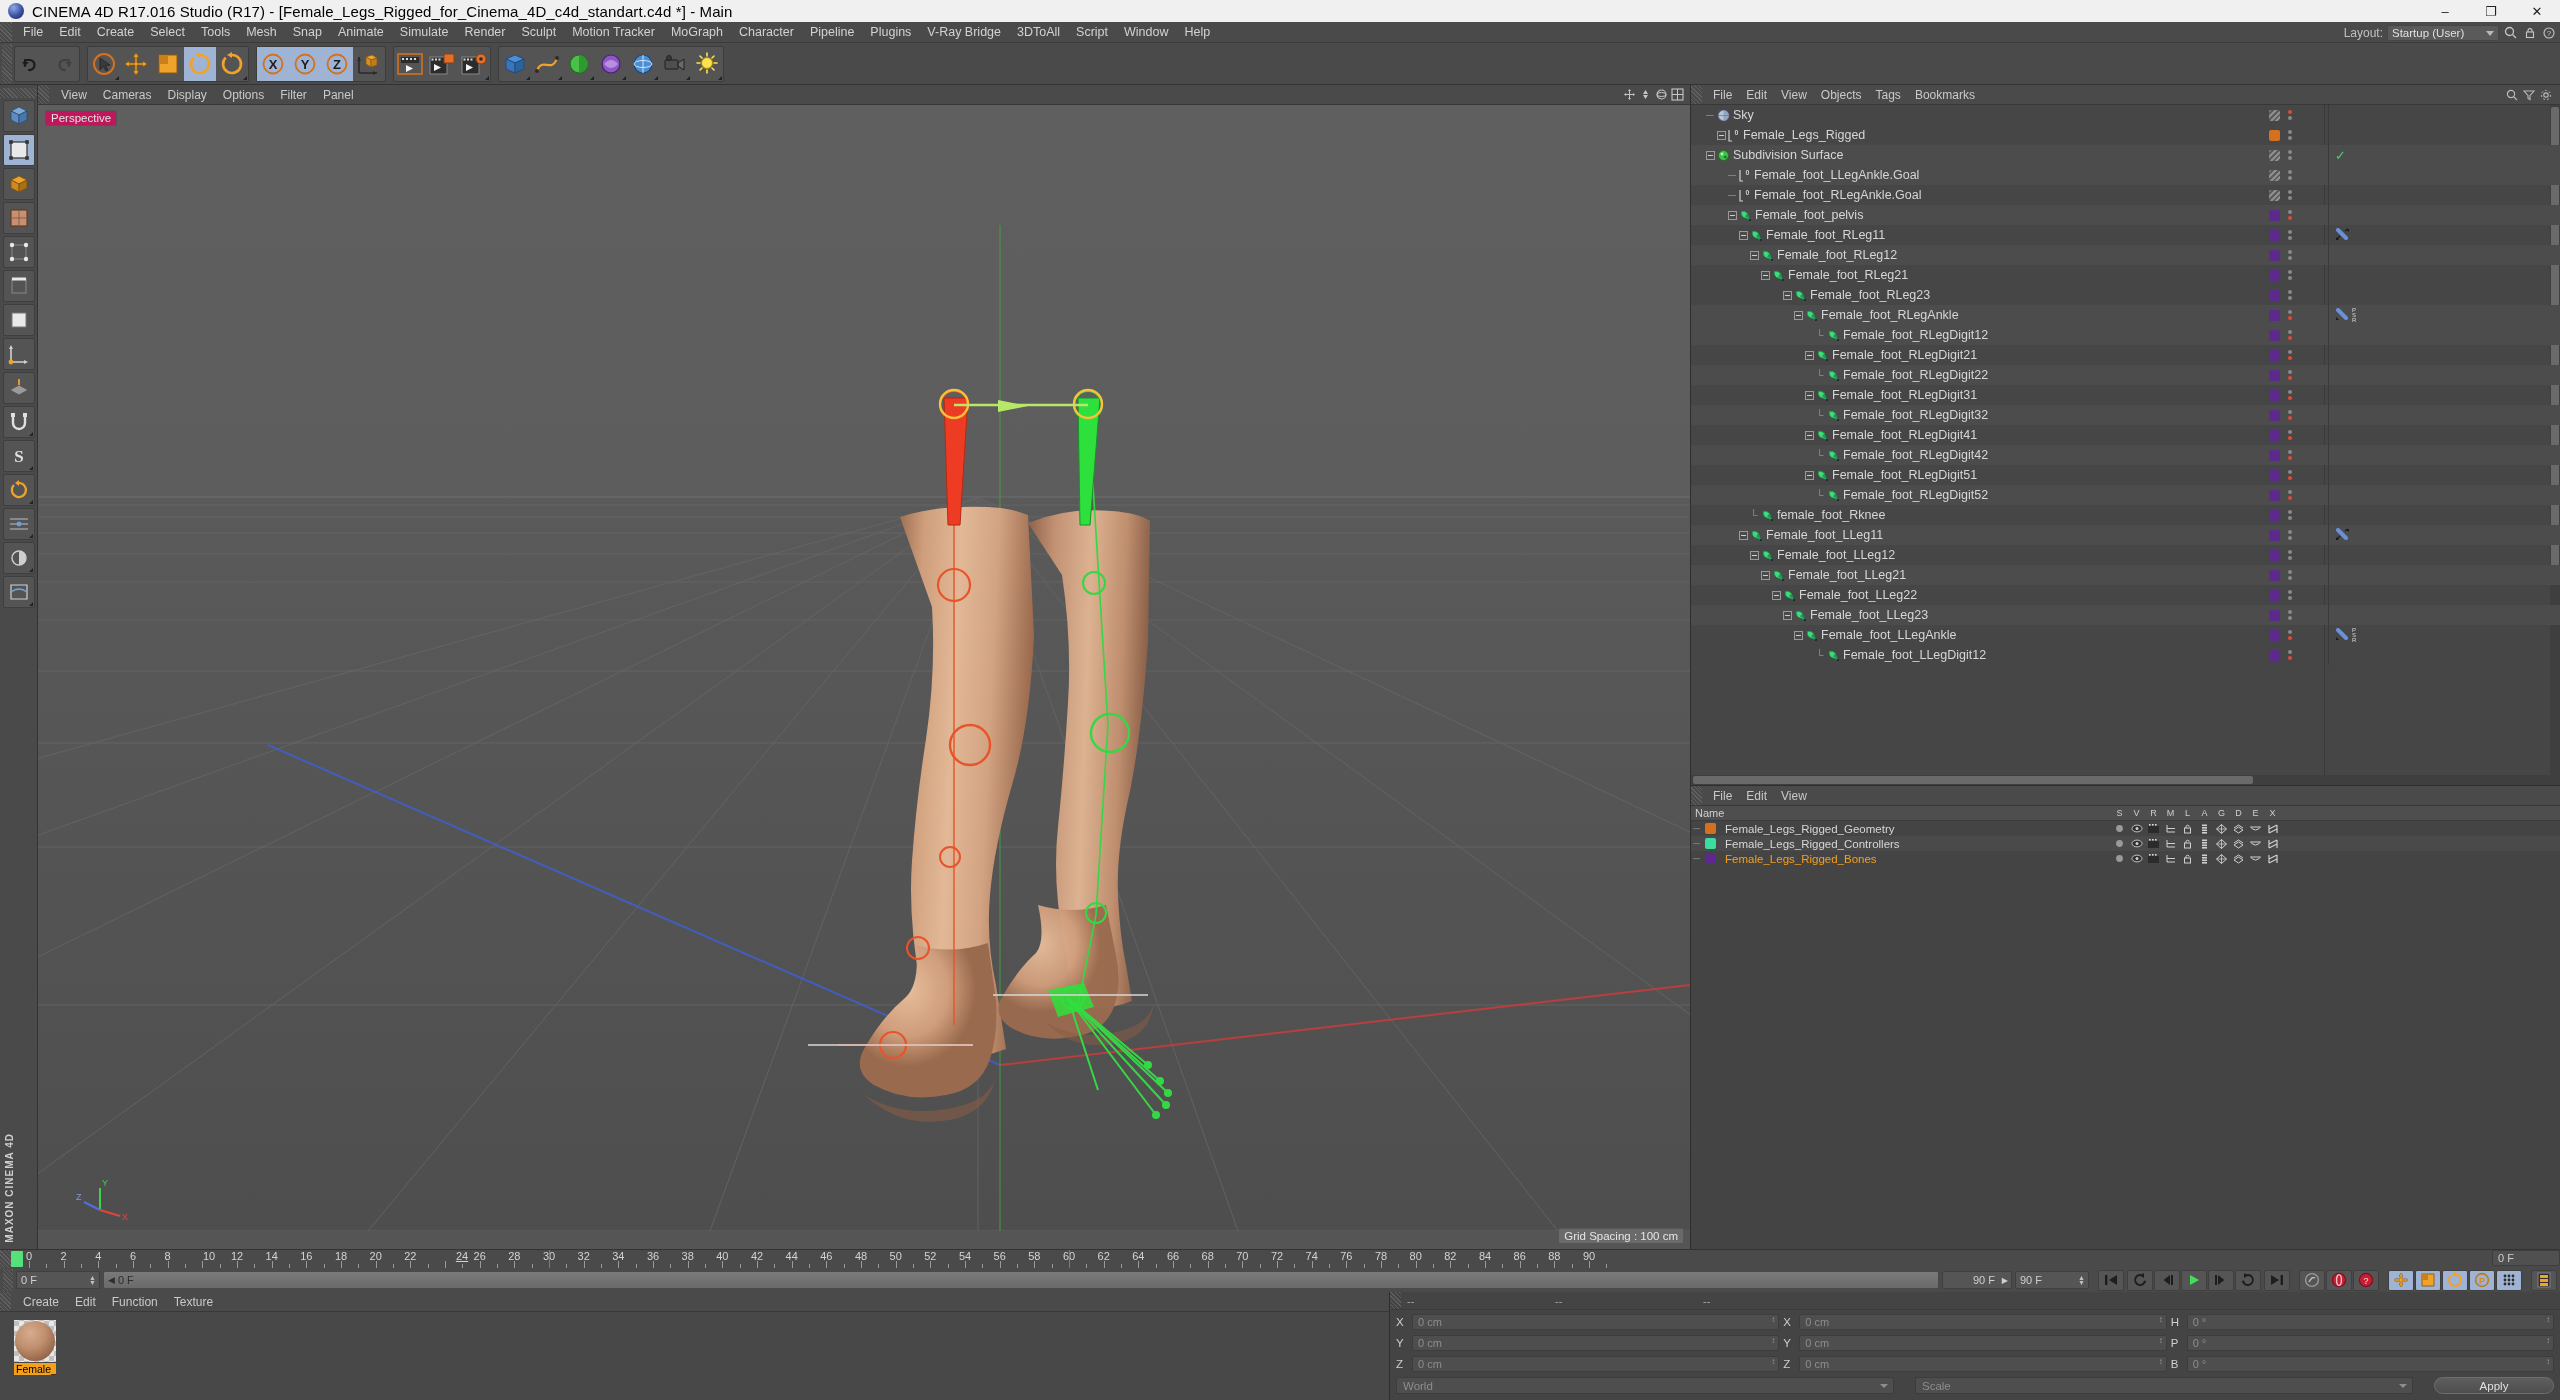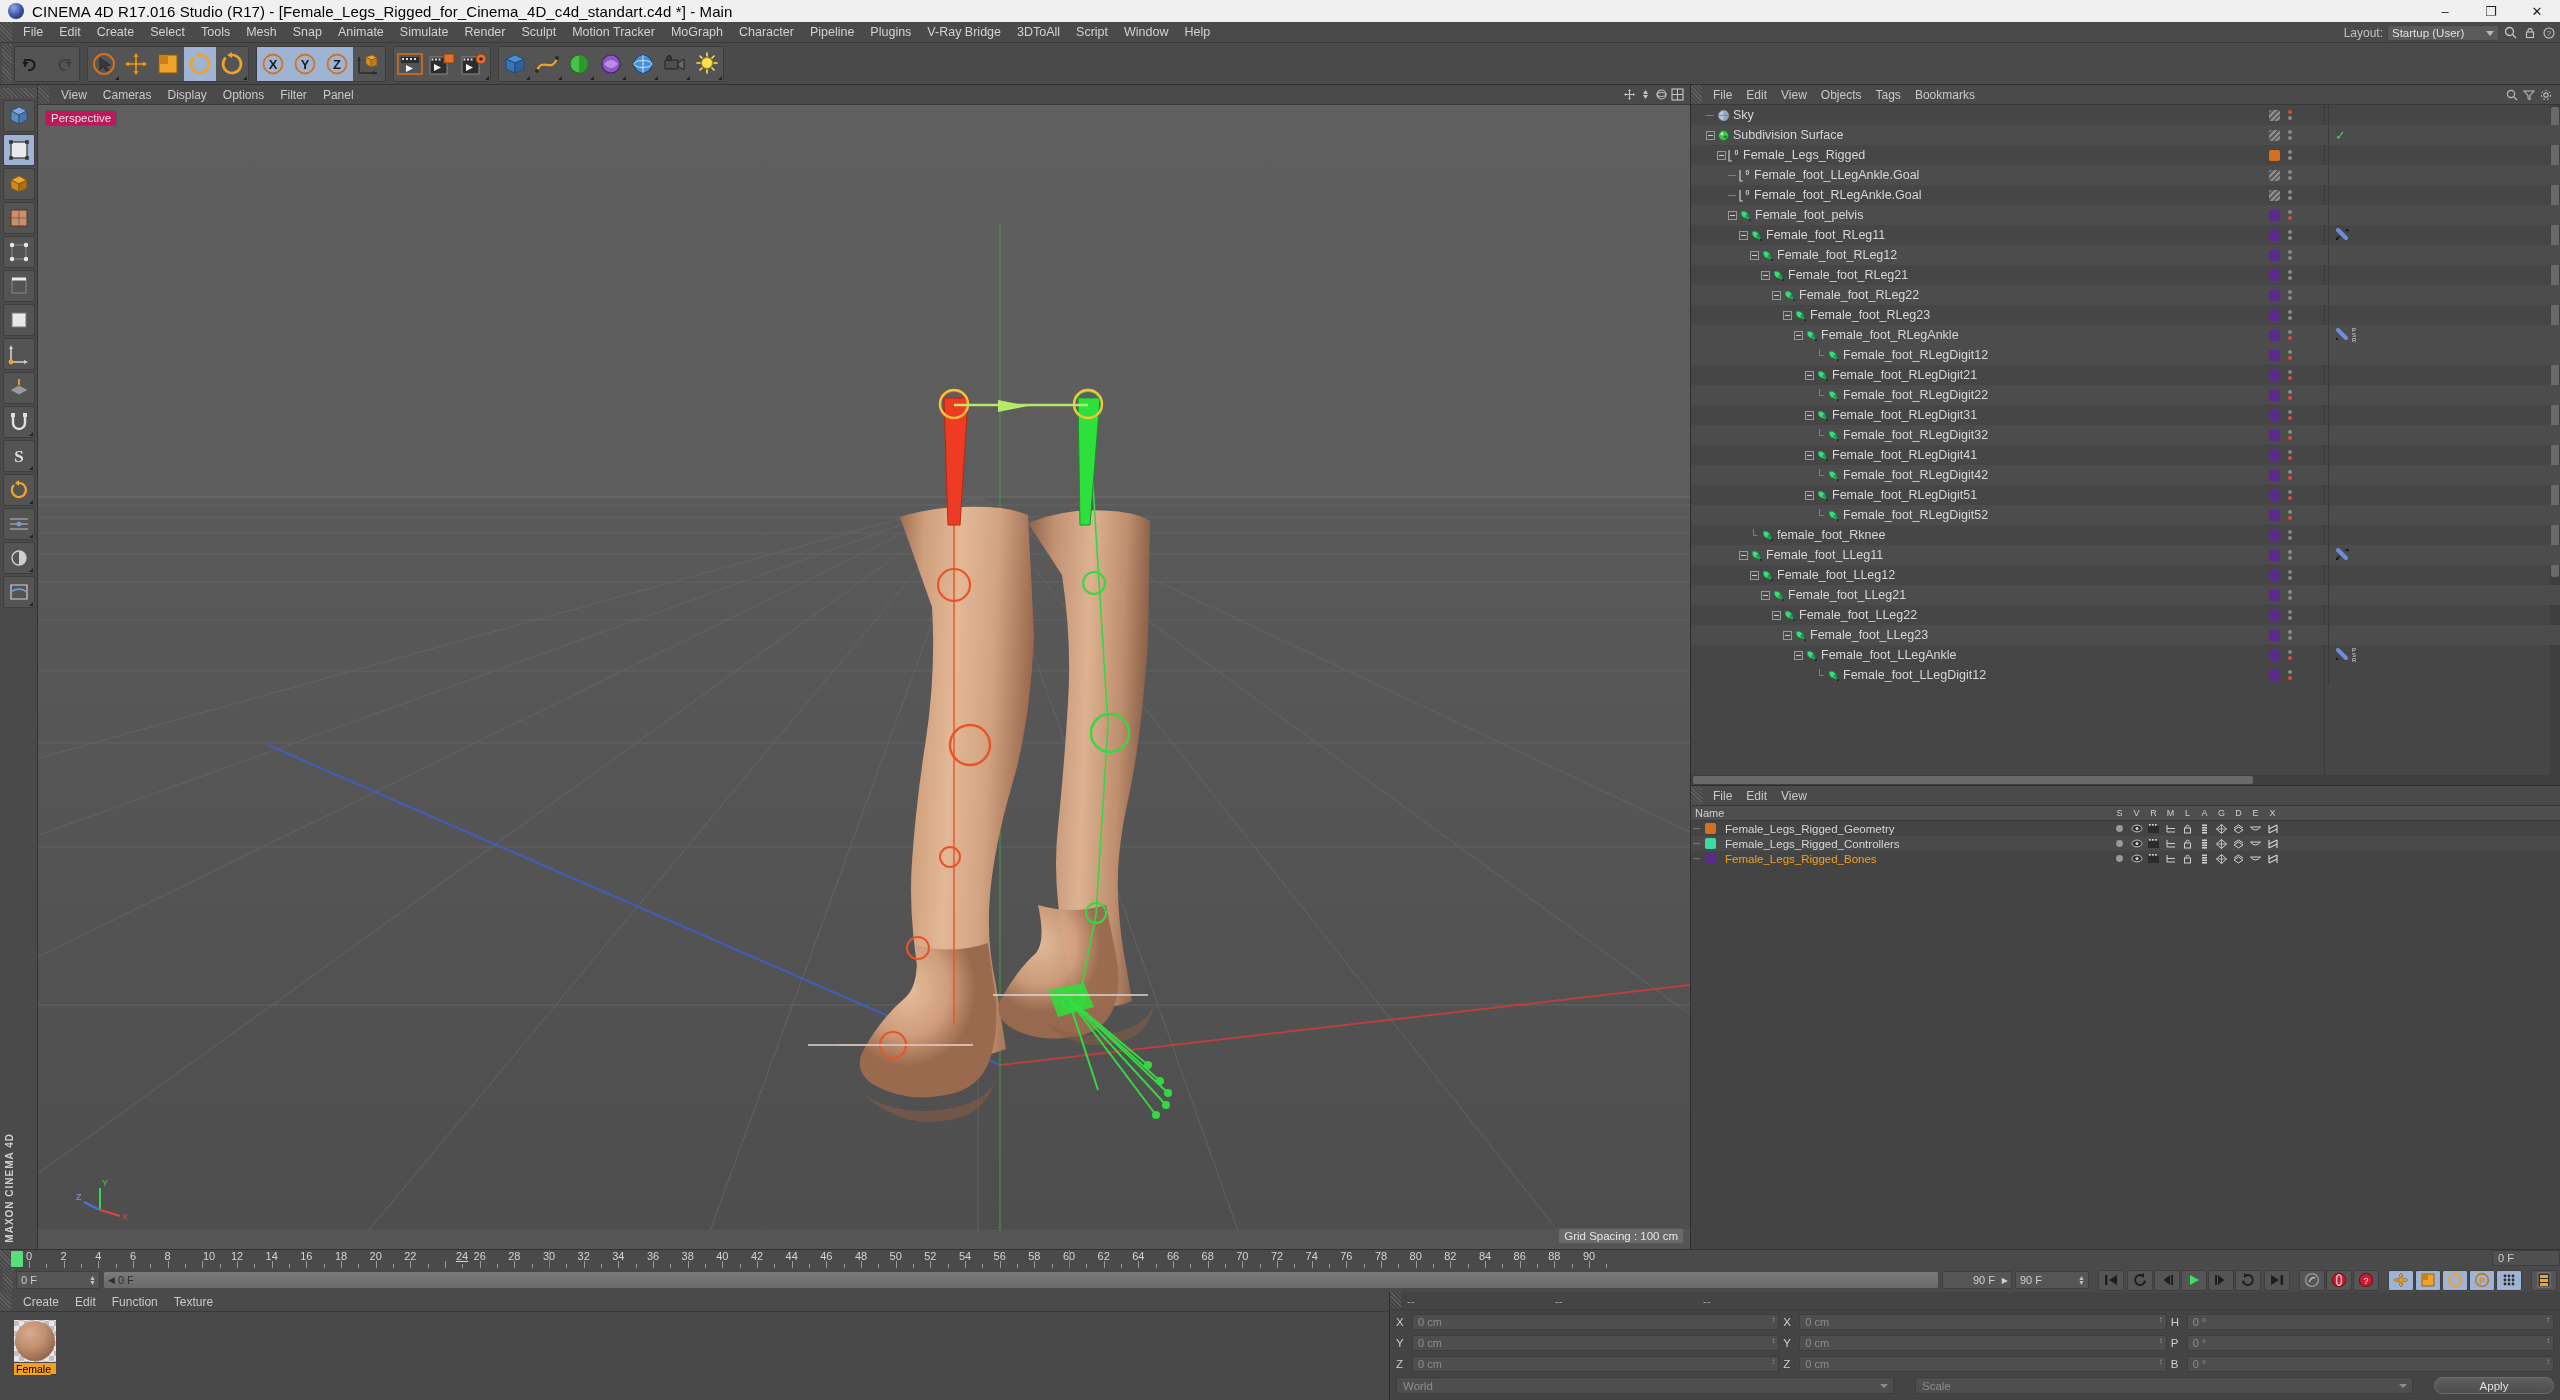--- a/index.html
+++ b/index.html
@@ -817,59 +817,59 @@
             <div style="position: absolute; right: 0px; top: 0px; height: 20px; display: flex; align-items: center; gap: 6px; padding-right: 4px; width: 294px;">
               <span class="swatch hatch" style="margin-left: 3px;"></span>
               <span class="dots">
                 <span class="dot" style="background: rgb(224, 75, 46);"></span>
                 <span class="dot" style="background: rgb(138, 138, 138);"></span>
               </span>
               <span style="flex: 1 1 0%;"></span>
               <span style="width: 228px; display: flex; align-items: center; gap: 2px; padding-left: 6px; border-left: 1px solid rgb(58, 58, 58); height: 20px;"></span>
             </div>
           </div>
+          <div class="orow" style="padding-left: 26px;">
+            <span class="plus"></span>
+            <span style="display:flex;align-items:center;">
+              <svg class="ic-null" viewBox="0 0 12 13">
+                <path d="M1 1 L1 12 L4 12" fill="none" stroke="#cfcfcf" stroke-width="1.2"></path>
+                <text x="6.5" y="6" font-size="7" font-weight="bold" fill="#cfcfcf" font-family="sans-serif">0</text>
+              </svg>
+            </span>
+            <span class="nm">Female_Legs_Rigged</span>
+            <div style="position: absolute; right: 0px; top: 0px; height: 20px; display: flex; align-items: center; gap: 6px; padding-right: 4px; width: 294px;">
+              <span class="swatch" style="background: rgb(212, 113, 30); margin-left: 3px;"></span>
+              <span class="dots">
+                <span class="dot" style="background: rgb(138, 138, 138);"></span>
+                <span class="dot" style="background: rgb(138, 138, 138);"></span>
+              </span>
+              <span style="flex: 1 1 0%;"></span>
+              <span style="width: 228px; display: flex; align-items: center; gap: 2px; padding-left: 6px; border-left: 1px solid rgb(58, 58, 58); height: 20px;"></span>
+            </div>
+          </div>
           <div class="orow alt" style="padding-left: 15px;">
             <span class="plus"></span>
             <span style="display:flex;align-items:center;">
               <svg class="ic-bone" viewBox="0 0 14 14">
                 <circle cx="7" cy="7" r="5.4" fill="#3fc24a" stroke="#1d6e22" stroke-width="1"></circle>
                 <circle cx="5.4" cy="5.4" r="1.6" fill="#b9f0bd"></circle>
                 <circle cx="9" cy="8.6" r="1.4" fill="#1d6e22"></circle>
               </svg>
             </span>
             <span class="nm">Subdivision Surface</span>
             <div style="position: absolute; right: 0px; top: 0px; height: 20px; display: flex; align-items: center; gap: 6px; padding-right: 4px; width: 294px;">
               <span class="swatch hatch" style="margin-left: 3px;"></span>
               <span class="dots">
                 <span class="dot" style="background: rgb(138, 138, 138);"></span>
                 <span class="dot" style="background: rgb(138, 138, 138);"></span>
               </span>
               <span style="flex: 1 1 0%;"></span>
               <span style="width: 228px; display: flex; align-items: center; gap: 2px; padding-left: 6px; border-left: 1px solid rgb(58, 58, 58); height: 20px;">
                 <span style="color:#4fd06a;font-size:13px;line-height:13px;">✓</span>
               </span>
-            </div>
-          </div>
-          <div class="orow" style="padding-left: 26px;">
-            <span class="plus"></span>
-            <span style="display:flex;align-items:center;">
-              <svg class="ic-null" viewBox="0 0 12 13">
-                <path d="M1 1 L1 12 L4 12" fill="none" stroke="#cfcfcf" stroke-width="1.2"></path>
-                <text x="6.5" y="6" font-size="7" font-weight="bold" fill="#cfcfcf" font-family="sans-serif">0</text>
-              </svg>
-            </span>
-            <span class="nm">Female_Legs_Rigged</span>
-            <div style="position: absolute; right: 0px; top: 0px; height: 20px; display: flex; align-items: center; gap: 6px; padding-right: 4px; width: 294px;">
-              <span class="swatch" style="background: rgb(212, 113, 30); margin-left: 3px;"></span>
-              <span class="dots">
-                <span class="dot" style="background: rgb(138, 138, 138);"></span>
-                <span class="dot" style="background: rgb(138, 138, 138);"></span>
-              </span>
-              <span style="flex: 1 1 0%;"></span>
-              <span style="width: 228px; display: flex; align-items: center; gap: 2px; padding-left: 6px; border-left: 1px solid rgb(58, 58, 58); height: 20px;"></span>
             </div>
           </div>
           <div class="orow alt" style="padding-left: 37px;">
             <span class="leafline">─</span>
             <span style="display:flex;align-items:center;">
               <svg class="ic-null" viewBox="0 0 12 13">
                 <path d="M1 1 L1 12 L4 12" fill="none" stroke="#cfcfcf" stroke-width="1.2"></path>
                 <text x="6.5" y="6" font-size="7" font-weight="bold" fill="#cfcfcf" font-family="sans-serif">0</text>
               </svg>
             </span>
@@ -974,40 +974,20 @@
           <div class="orow" style="padding-left: 70px;">
             <span class="plus"></span>
             <span style="display:flex;align-items:center;">
               <svg class="ic-bone" viewBox="0 0 14 14">
                 <path d="M2.5 2.5 Q6 1.4 9 4.4 L11.6 11.6 L4.4 9 Q1.4 6 2.5 2.5 Z" fill="#3ddc7a" stroke="#1a7a44" stroke-width=".8"></path>
                 <path d="M9 4.4 L11.6 11.6 L6.6 8.2 Z" fill="#1f9a52"></path>
                 <circle cx="11.8" cy="11.8" r="1" fill="#1b1b1b"></circle>
               </svg>
             </span>
             <span class="nm">Female_foot_RLeg21</span>
-            <div style="position: absolute; right: 0px; top: 0px; height: 20px; display: flex; align-items: center; gap: 6px; padding-right: 4px; width: 294px;">
-              <span class="swatch" style="background: rgb(91, 42, 140); margin-left: 3px;"></span>
-              <span class="dots">
-                <span class="dot" style="background: rgb(138, 138, 138);"></span>
-                <span class="dot" style="background: rgb(138, 138, 138);"></span>
-              </span>
-              <span style="flex: 1 1 0%;"></span>
-              <span style="width: 228px; display: flex; align-items: center; gap: 2px; padding-left: 6px; border-left: 1px solid rgb(58, 58, 58); height: 20px;"></span>
-            </div>
-          </div>
-          <div class="orow alt" style="padding-left: 81px;">
-            <span class="plus"></span>
-            <span style="display:flex;align-items:center;">
-              <svg class="ic-bone" viewBox="0 0 14 14">
-                <path d="M2.5 2.5 Q6 1.4 9 4.4 L11.6 11.6 L4.4 9 Q1.4 6 2.5 2.5 Z" fill="#3ddc7a" stroke="#1a7a44" stroke-width=".8"></path>
-                <path d="M9 4.4 L11.6 11.6 L6.6 8.2 Z" fill="#1f9a52"></path>
-                <circle cx="11.8" cy="11.8" r="1" fill="#1b1b1b"></circle>
-              </svg>
-            </span>
-            <span class="nm">Female_foot_RLeg22</span>
             <div style="position: absolute; right: 0px; top: 0px; height: 20px; display: flex; align-items: center; gap: 6px; padding-right: 4px; width: 294px;">
               <span class="swatch" style="background: rgb(91, 42, 140); margin-left: 3px;"></span>
               <span class="dots">
                 <span class="dot" style="background: rgb(138, 138, 138);"></span>
                 <span class="dot" style="background: rgb(138, 138, 138);"></span>
               </span>
               <span style="flex: 1 1 0%;"></span>
               <span style="width: 228px; display: flex; align-items: center; gap: 2px; padding-left: 6px; border-left: 1px solid rgb(58, 58, 58); height: 20px;"></span>
             </div>
           </div>

